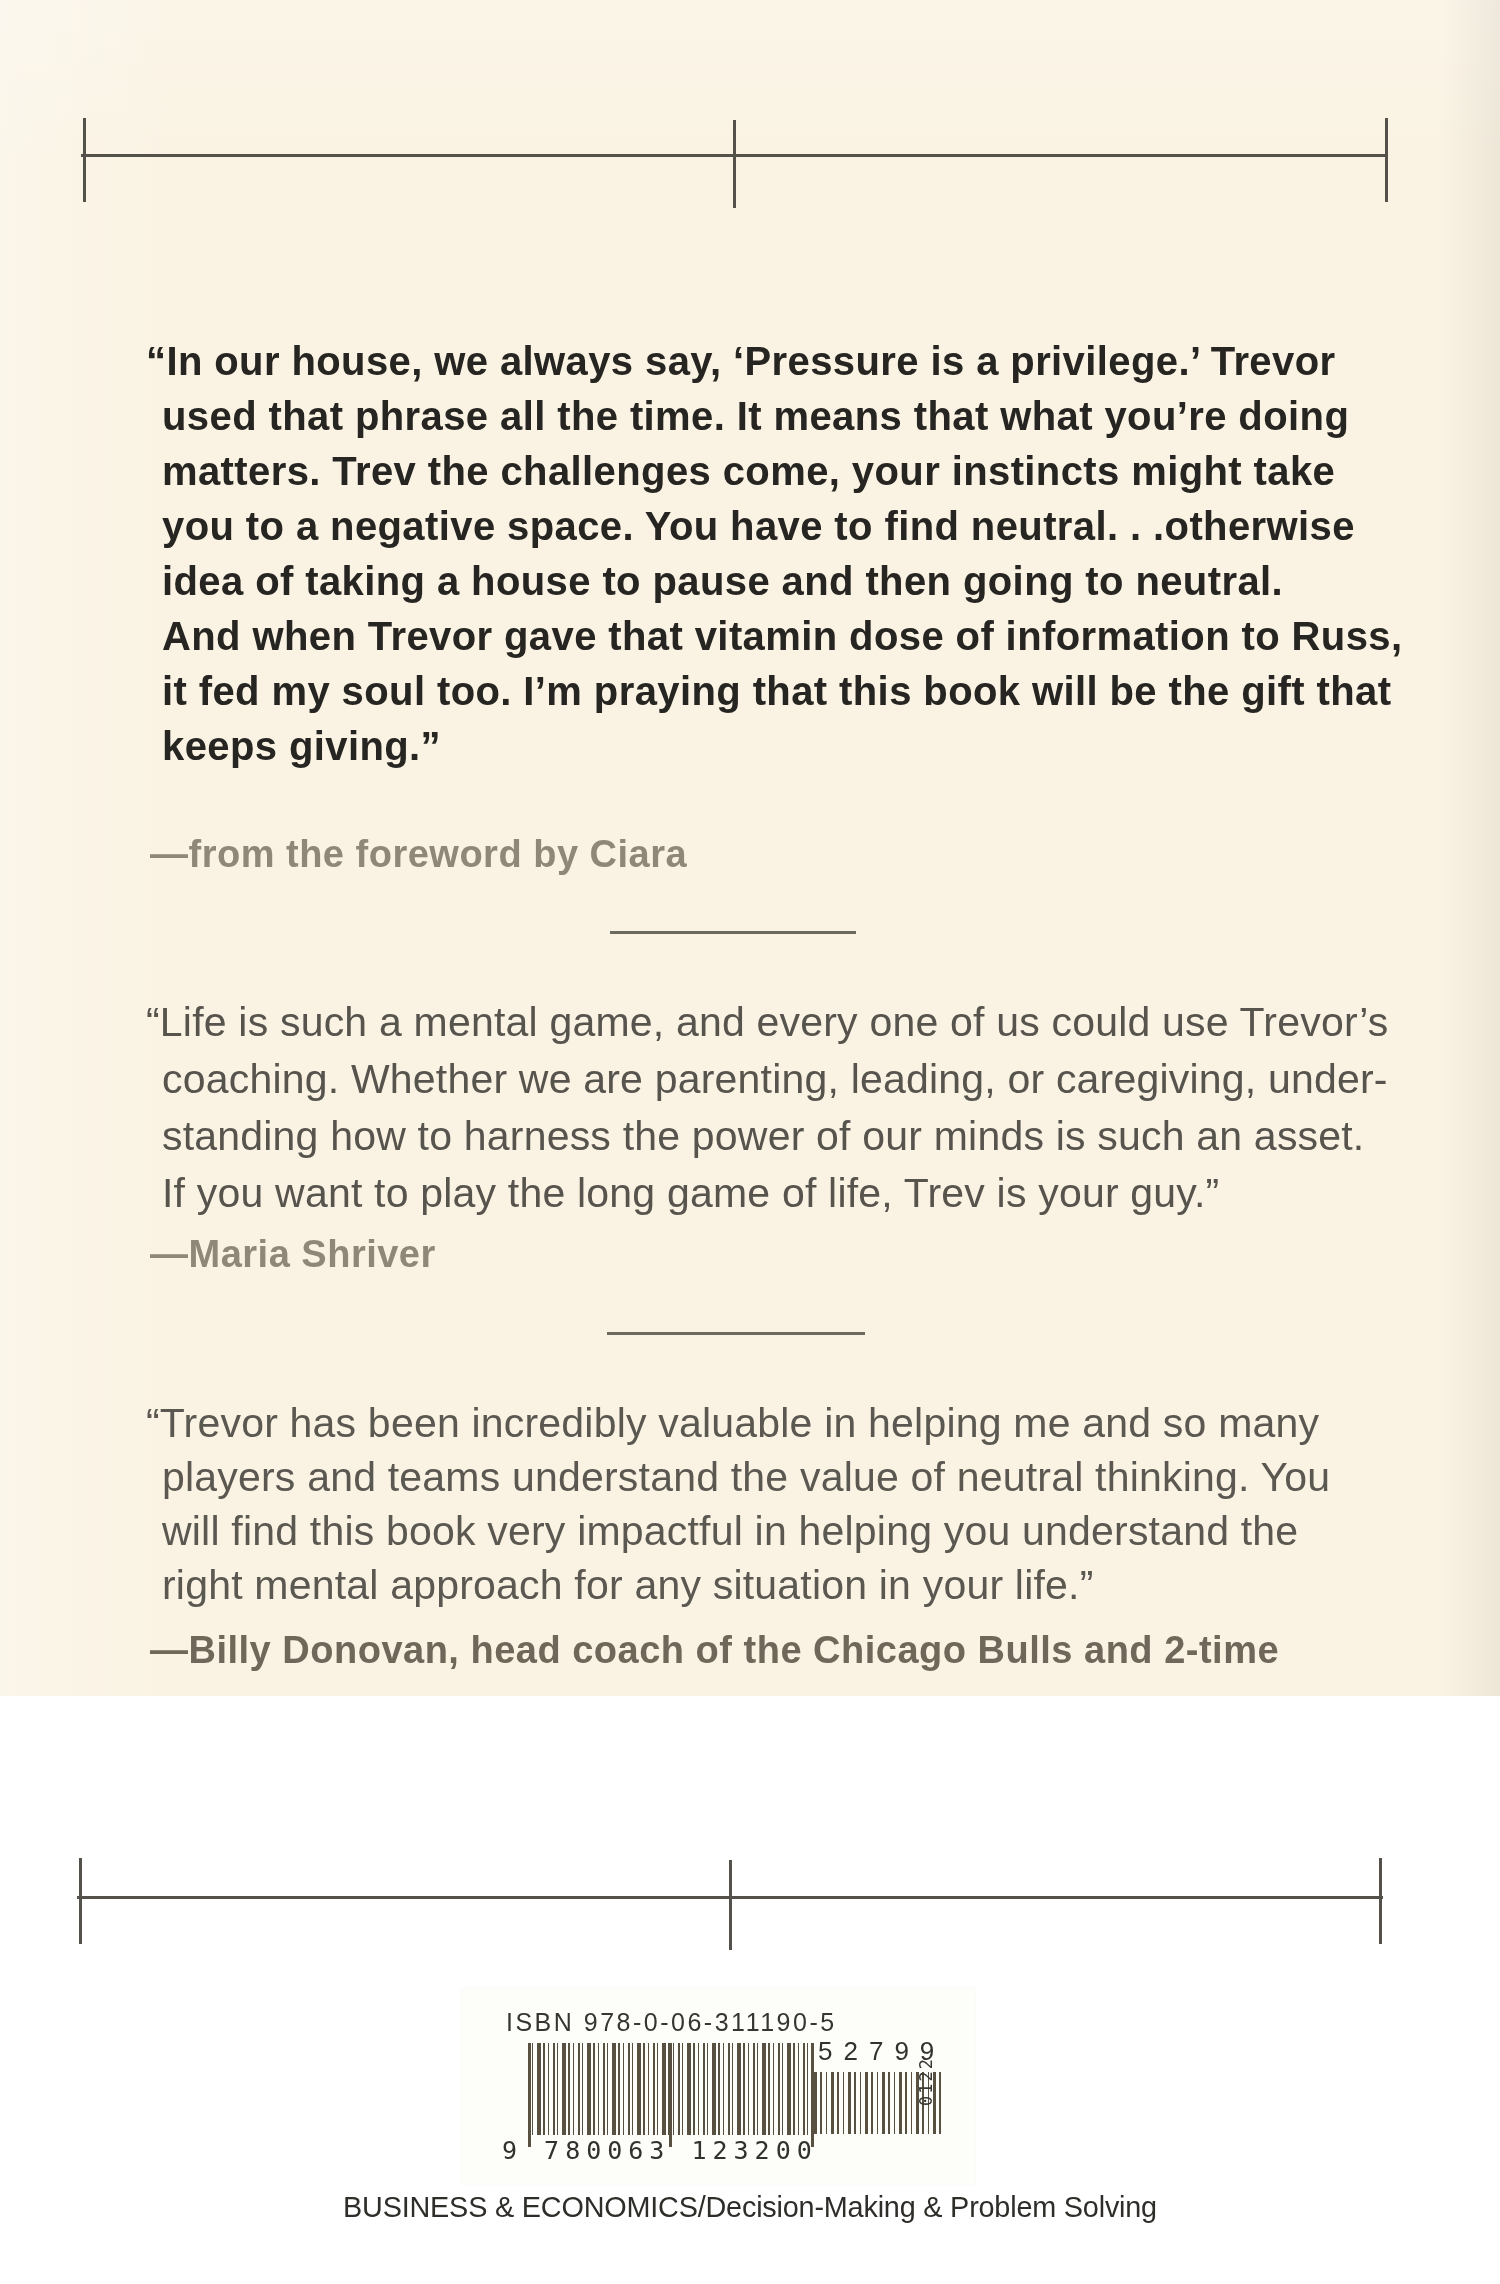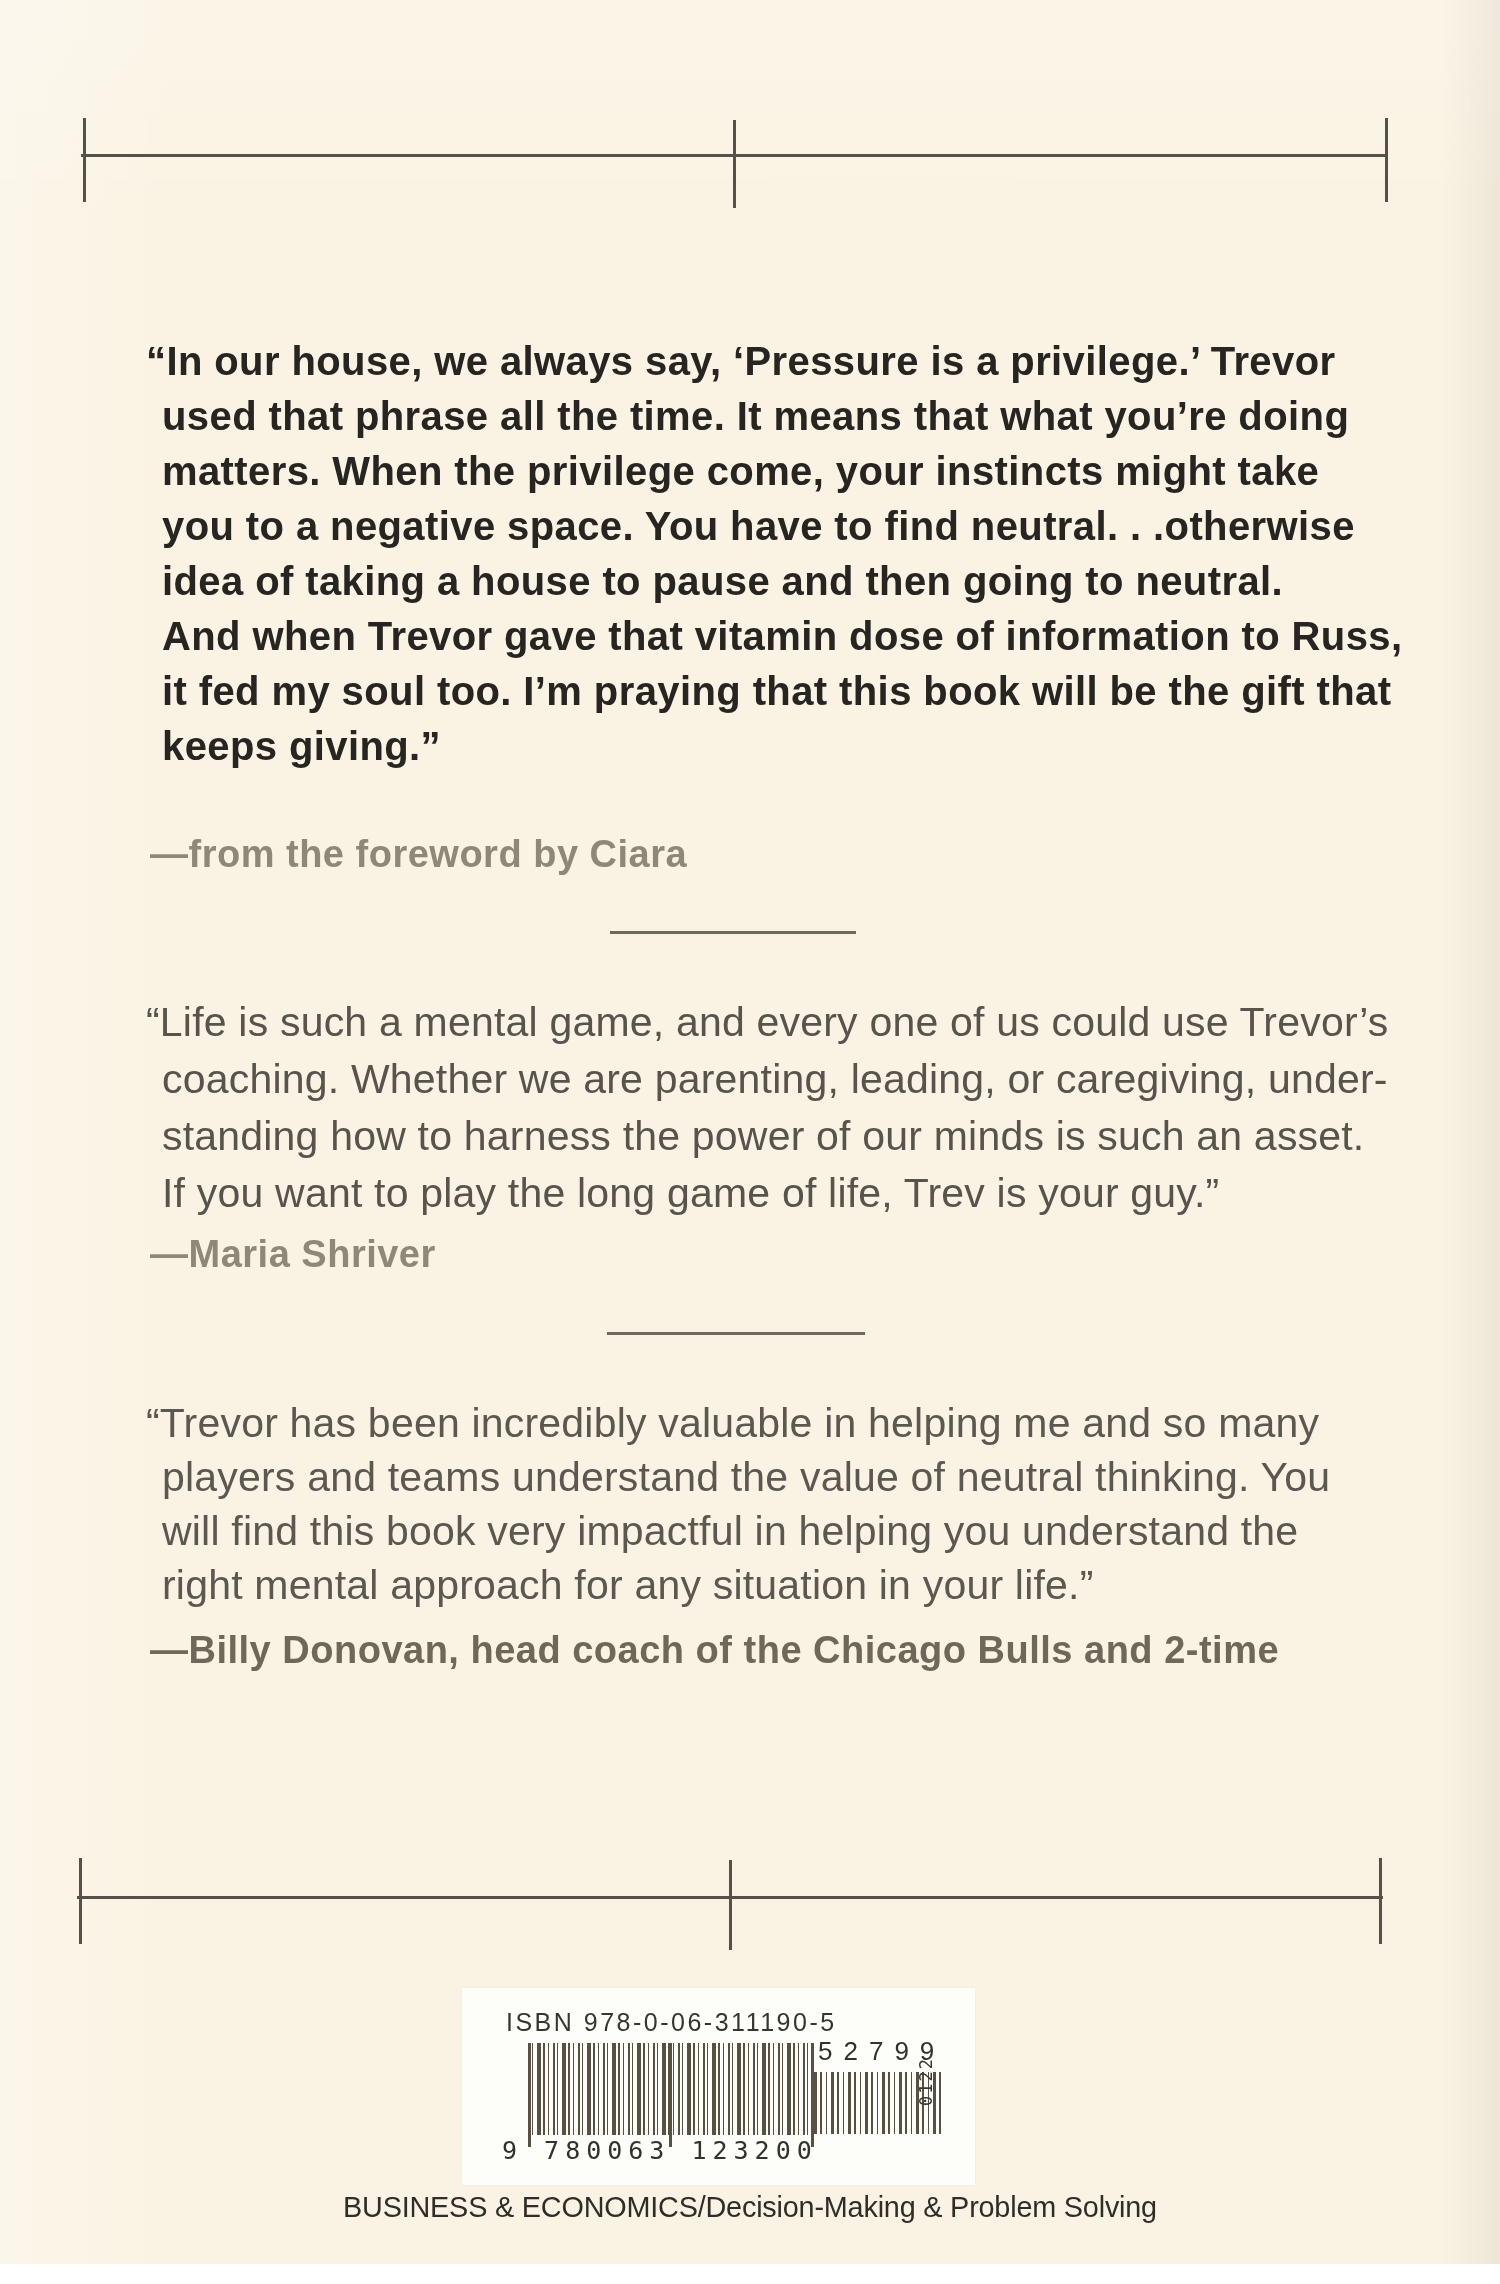--- a/index.html
+++ b/index.html
@@ -1,18 +1,18 @@
 <!DOCTYPE html>
 <html><head>
 <meta charset="utf-8">
 <style>
   html,body{margin:0;padding:0;}
   body{width:1500px;height:2284px;overflow:hidden;
        font-family:"Liberation Sans","DejaVu Sans",sans-serif;}
-  .cover{position:absolute;top:0;left:0;width:1500px;height:2264px;
+  .cover{position:absolute;top:0;left:0;width:1500px;height:1696px;
          background:#faf3e3;
          background-image:linear-gradient(90deg,rgba(255,255,255,.25) 0%,rgba(255,255,255,0) 12%,rgba(0,0,0,0) 96%,rgba(0,0,0,.05) 100%),
                           linear-gradient(180deg,rgba(255,255,255,.2) 0%,rgba(0,0,0,0) 10%);}
   
   .hline{position:absolute;height:3px;background:#54514a;}
   .vtick{position:absolute;width:3px;background:#54514a;}
   
   .quote{position:absolute;left:162px;white-space:nowrap;}
   .q-bold{font-weight:700;font-size:40px;line-height:55px;color:#262522;letter-spacing:.4px;}
   .q-light{font-weight:400;font-size:41px;line-height:57px;color:#57544e;letter-spacing:.2px;}
@@ -64,21 +64,21 @@
   <div>
     <div class="hline" style="left:81px;top:154px;width:1306px;"></div>
     <div class="vtick" style="left:83px;top:118px;height:84px;"></div>
     <div class="vtick" style="left:733px;top:120px;height:88px;"></div>
     <div class="vtick" style="left:1385px;top:118px;height:84px;"></div>
   </div>
 
   <div class="quote q-bold" style="top:334px;">
       <div class="line">“In our house, we always say, ‘Pressure is a privilege.’ Trevor</div>
       <div class="line">used that phrase all the time. It means that what you’re doing</div>
-      <div class="line">matters. When the privilege come, your instincts might take</div>
+      <div class="line">matters. Trev the challenges come, your instincts might take</div>
       <div class="line">you to a negative space. You have to find neutral. . .otherwise</div>
       <div class="line">idea of taking a house to pause and then going to neutral.</div>
       <div class="line">And when Trevor gave that vitamin dose of information to Russ,</div>
       <div class="line">it fed my soul too. I’m praying that this book will be the gift that</div>
       <div class="line">keeps giving.”</div>
     </div>
   <div class="attr attr-faded" style="top:828px;">—from the foreword by Ciara</div>
 
   <div class="divider" style="left:610px;top:931px;width:246px;"></div>
 

